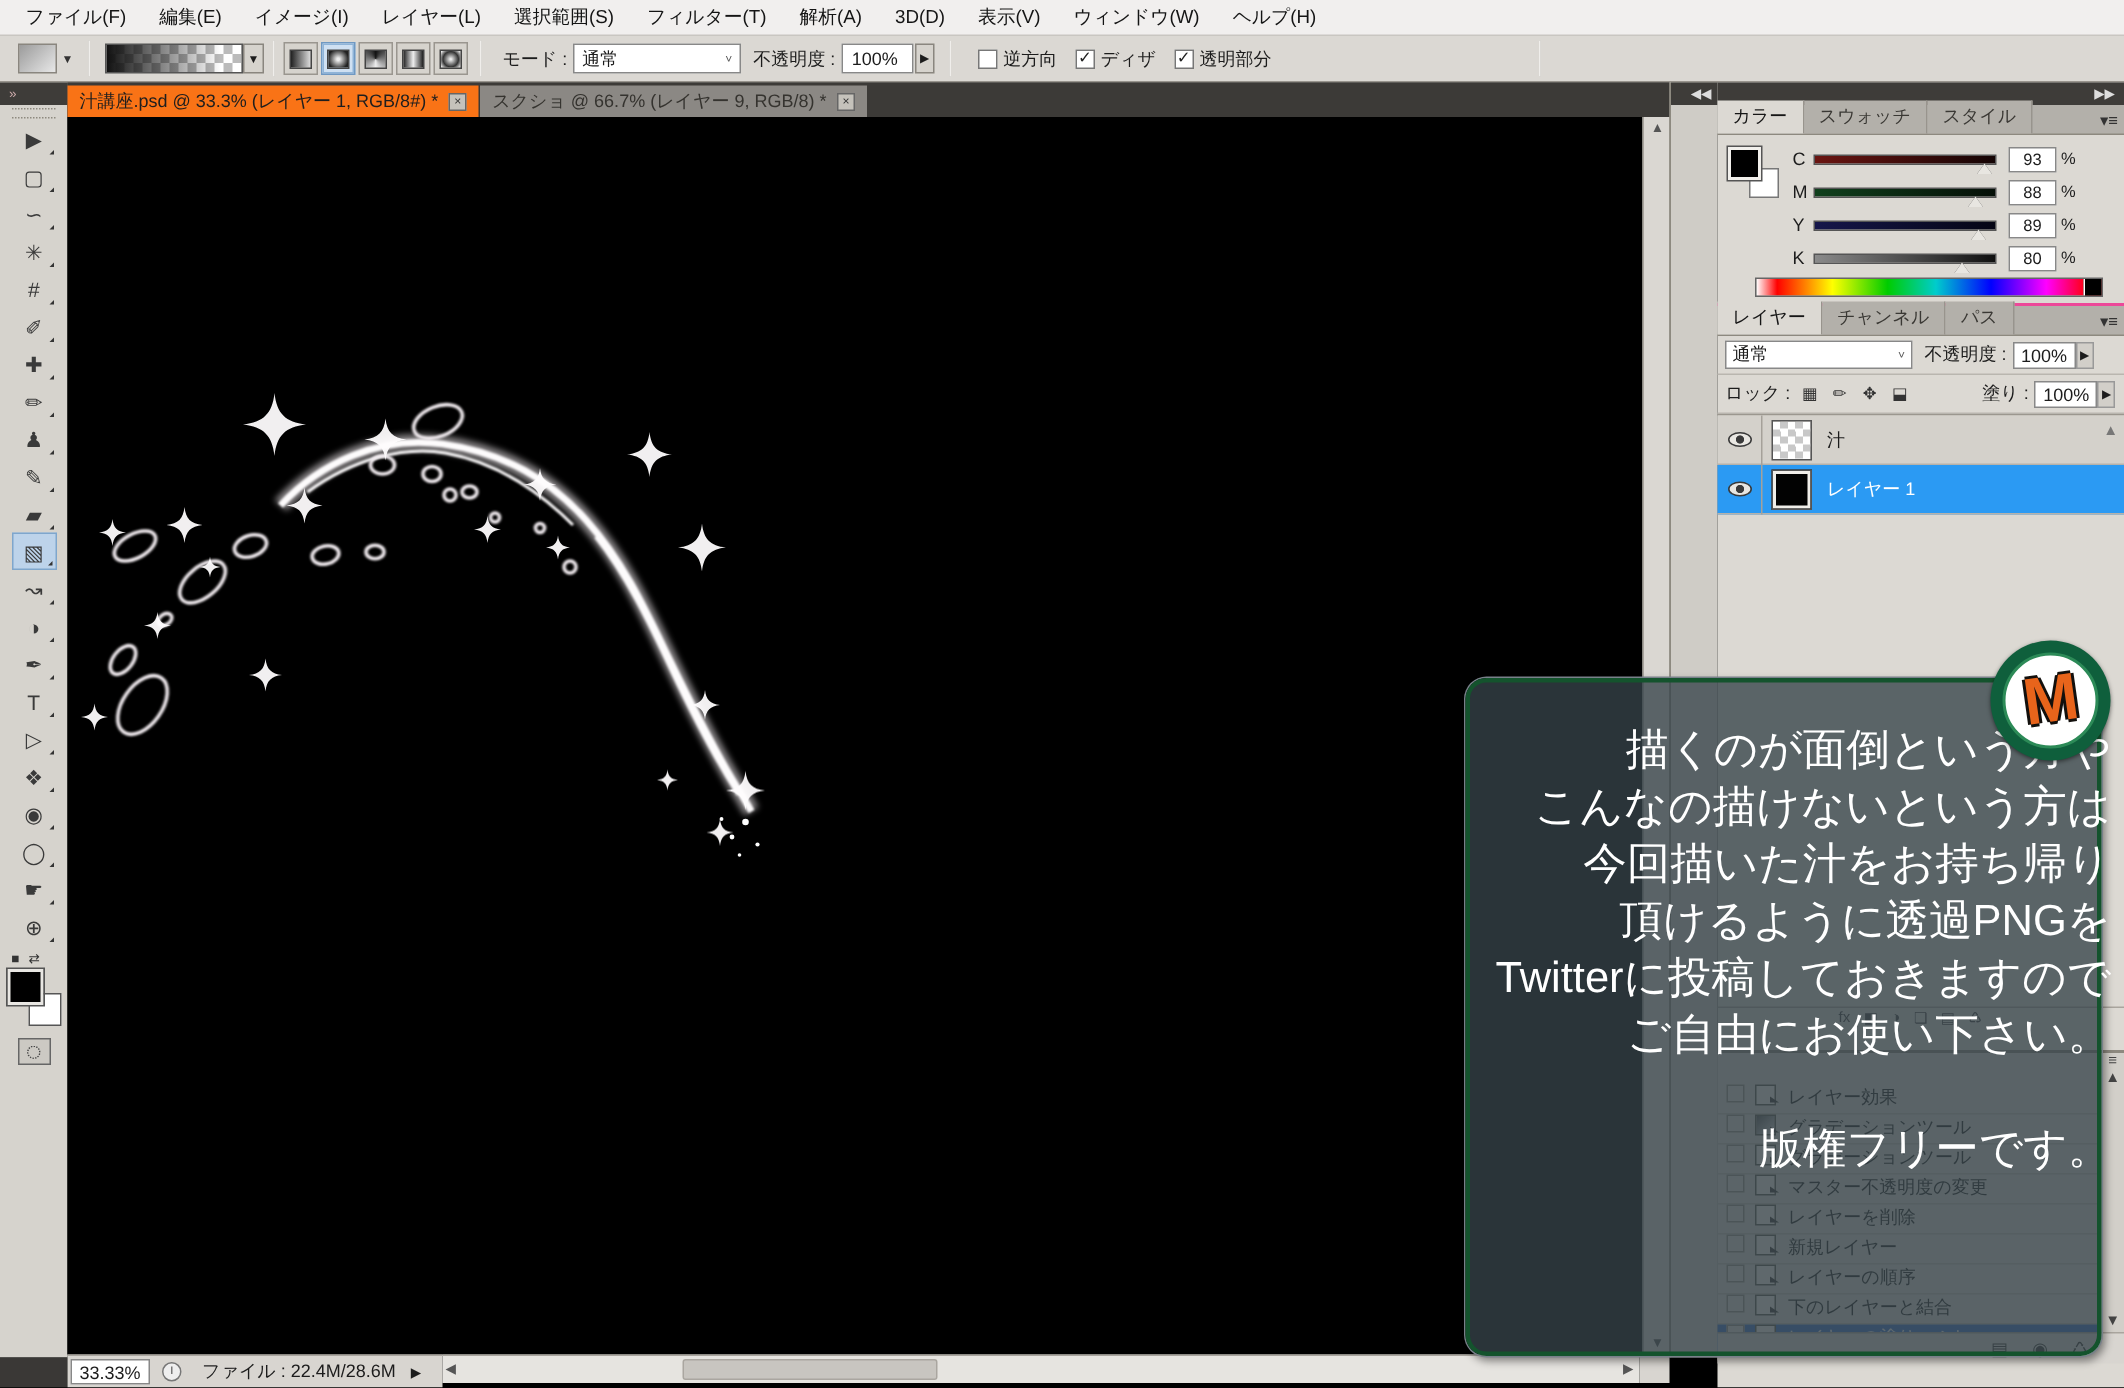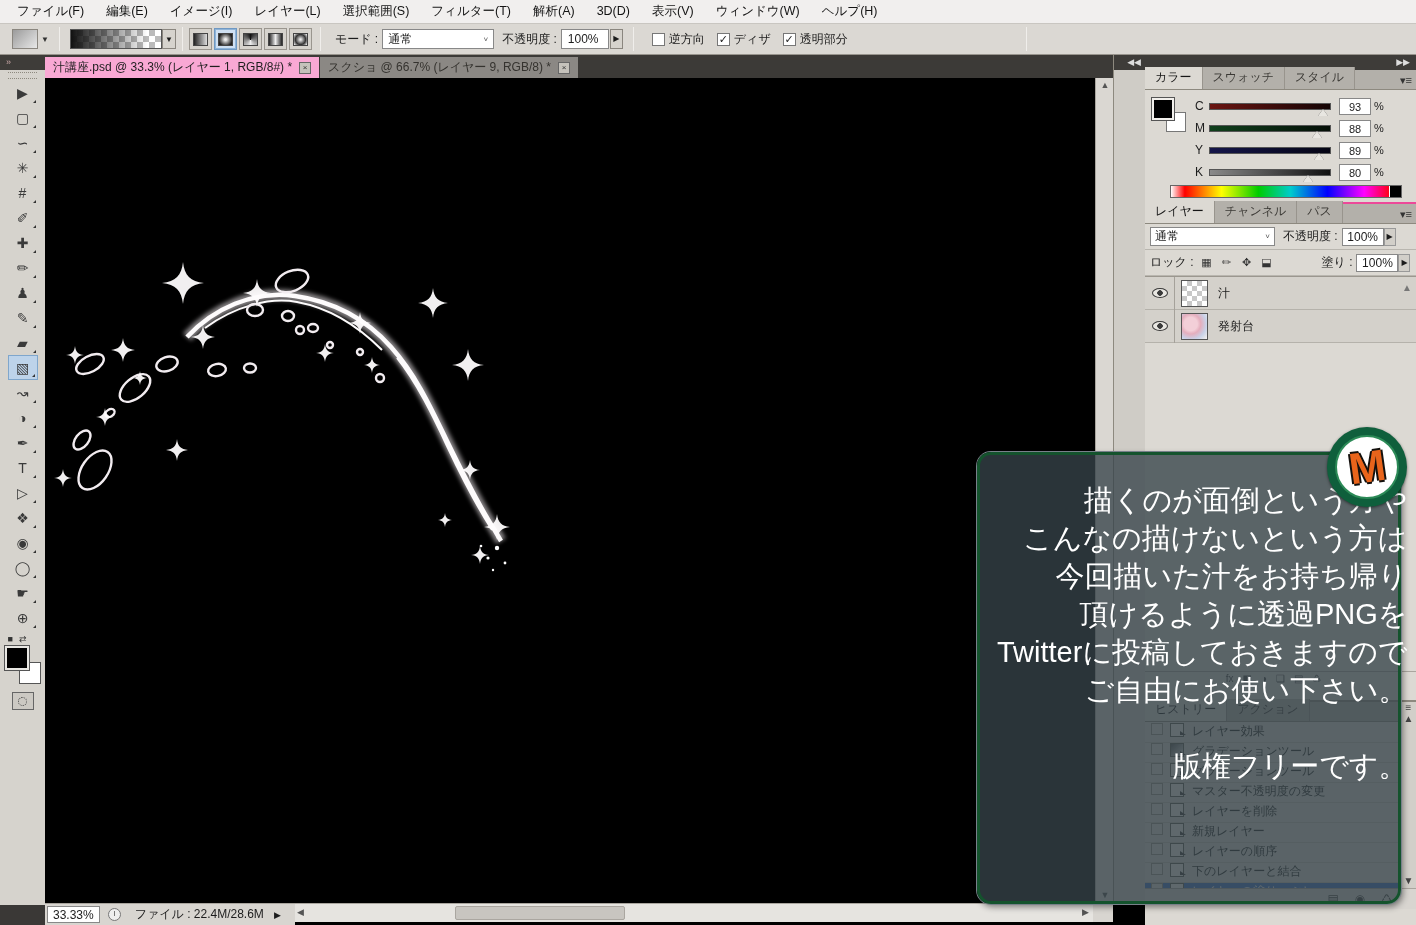--- a/index.html
+++ b/index.html
@@ -38,21 +38,21 @@
   .fgbg { position:relative; width:36px; height:38px; margin:2px auto 0; }
   .fgbg .bg { position:absolute; right:0; bottom:0; width:22px; height:22px; background:#fff; border:1px solid #555; }
   .fgbg .fg { position:absolute; left:0; top:0; width:24px; height:24px; background:#000; border:2px solid #e9e7e3; outline:1px solid #555; }
   .qmask { width:22px; height:18px; margin:8px auto 0; border:1px solid #666; background:#ccc9c3; display:flex; align-items:center; justify-content:center; }
   .qmask i { width:9px; height:9px; border:1px dotted #444; border-radius:50%; }
   .tool-col-bottom { position:absolute; left:0; top:850px; width:45px; height:20px; background:#3a3836; }
 
   
   .tabbar { position:absolute; left:45px; top:55px; width:1068px; height:23px; background:#3c3a37; display:flex; align-items:flex-end; }
   .doc-tab { height:21px; display:flex; align-items:center; padding:0 8px; font-size:12px; margin-right:1px; white-space:nowrap; }
-  .doc-tab.active { background:#f9a8d4; color:#1e1e1e;justify-content:center; }
+  .doc-tab.active { background:#f97316; color:#1e1e1e;justify-content:center; }
   .doc-tab.inactive { background:#8b8884; color:#35332f; }
   .tab-close { margin-left:7px; width:12px; height:12px; border:1px solid #666; font-size:8px; line-height:10px; text-align:center; color:#333; background:#c5c2bb; }
   .canvas { position:absolute; left:45px; top:78px; width:1050px; height:825px; background:#000; overflow:hidden; }
 
   
   .vscroll { position:absolute; left:1095px; top:78px; width:18px; height:825px; background:#dad7d2; border-left:1px solid #a9a59e; }
   .vscroll .arr { width:18px; height:15px; font-size:9px; color:#555; text-align:center; line-height:15px; }
   .statusbar { position:absolute; left:45px; top:903px; width:250px; height:22px; background:#d8d5d0; border-top:1px solid #a9a59e; display:flex; align-items:center; font-size:12px; }
   .zoom-field { background:#fff; border:1px solid #888; height:17px; padding:0 5px; margin-left:2px; display:flex; align-items:center; }
   .status-icon { width:13px; height:13px; border:1px solid #777; border-radius:50%; margin-left:8px; background:#eee; position:relative; }
@@ -440,45 +440,40 @@
       <div class="lp-spin">▶</div>
     </div>
     <div class="layer-rows" id="layerRows">
         <div class="layer-row">
           <div class="eye-cell">
             <span class="eye"></span>
           </div>
           <div class="layer-thumb thumb-checker"></div>
           <div class="layer-name">汁</div>
         </div>
-        <div class="layer-row">
+        <div class="layer-row selected">
           <div class="eye-cell">
             <span class="eye"></span>
           </div>
-          <div class="layer-thumb thumb-image"></div>
-          <div class="layer-name">発射台</div>
+          <div class="layer-thumb thumb-black"></div>
+          <div class="layer-name">レイヤー 1</div>
         </div>
       </div>
     <div class="layers-scroll-arrow">▲</div>
     <div class="lp-bottom">
       <span>fx</span>
       <span>◧</span>
       <span>◑</span>
       <span>❏</span>
       <span>▤</span>
       <span>♺</span>
     </div>
   </div>
 
   <div class="history-panel">
-    <div class="panel-tabs" id="histTabs">
-        <div class="panel-tab active">ヒストリー</div>
-        <div class="panel-tab">アクション</div>
-        <div class="panel-menu">▾≡</div>
-      </div>
     <div class="hist-rows" id="histRows">
         <div class="hist-row">
           <div class="hist-check"></div>
           <div class="doc-icon"></div>
           <div>レイヤー効果</div>
         </div>
         <div class="hist-row">
           <div class="hist-check"></div>
           <div class="doc-icon grad"></div>
           <div>グラデーションツール</div>

